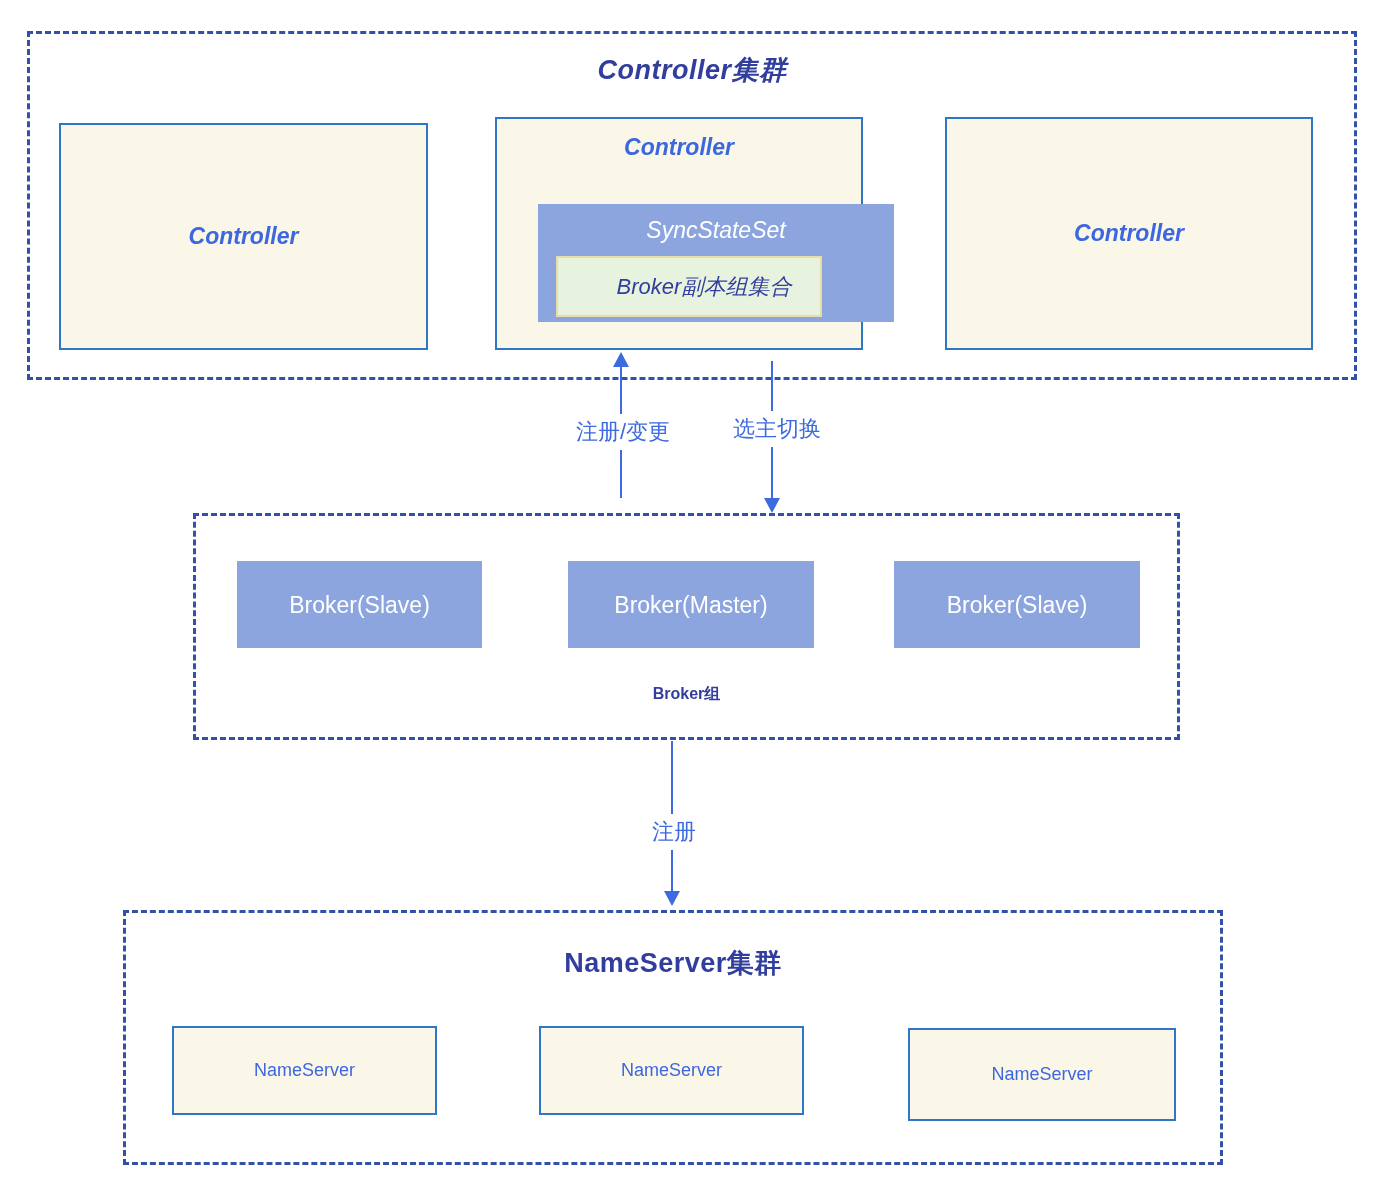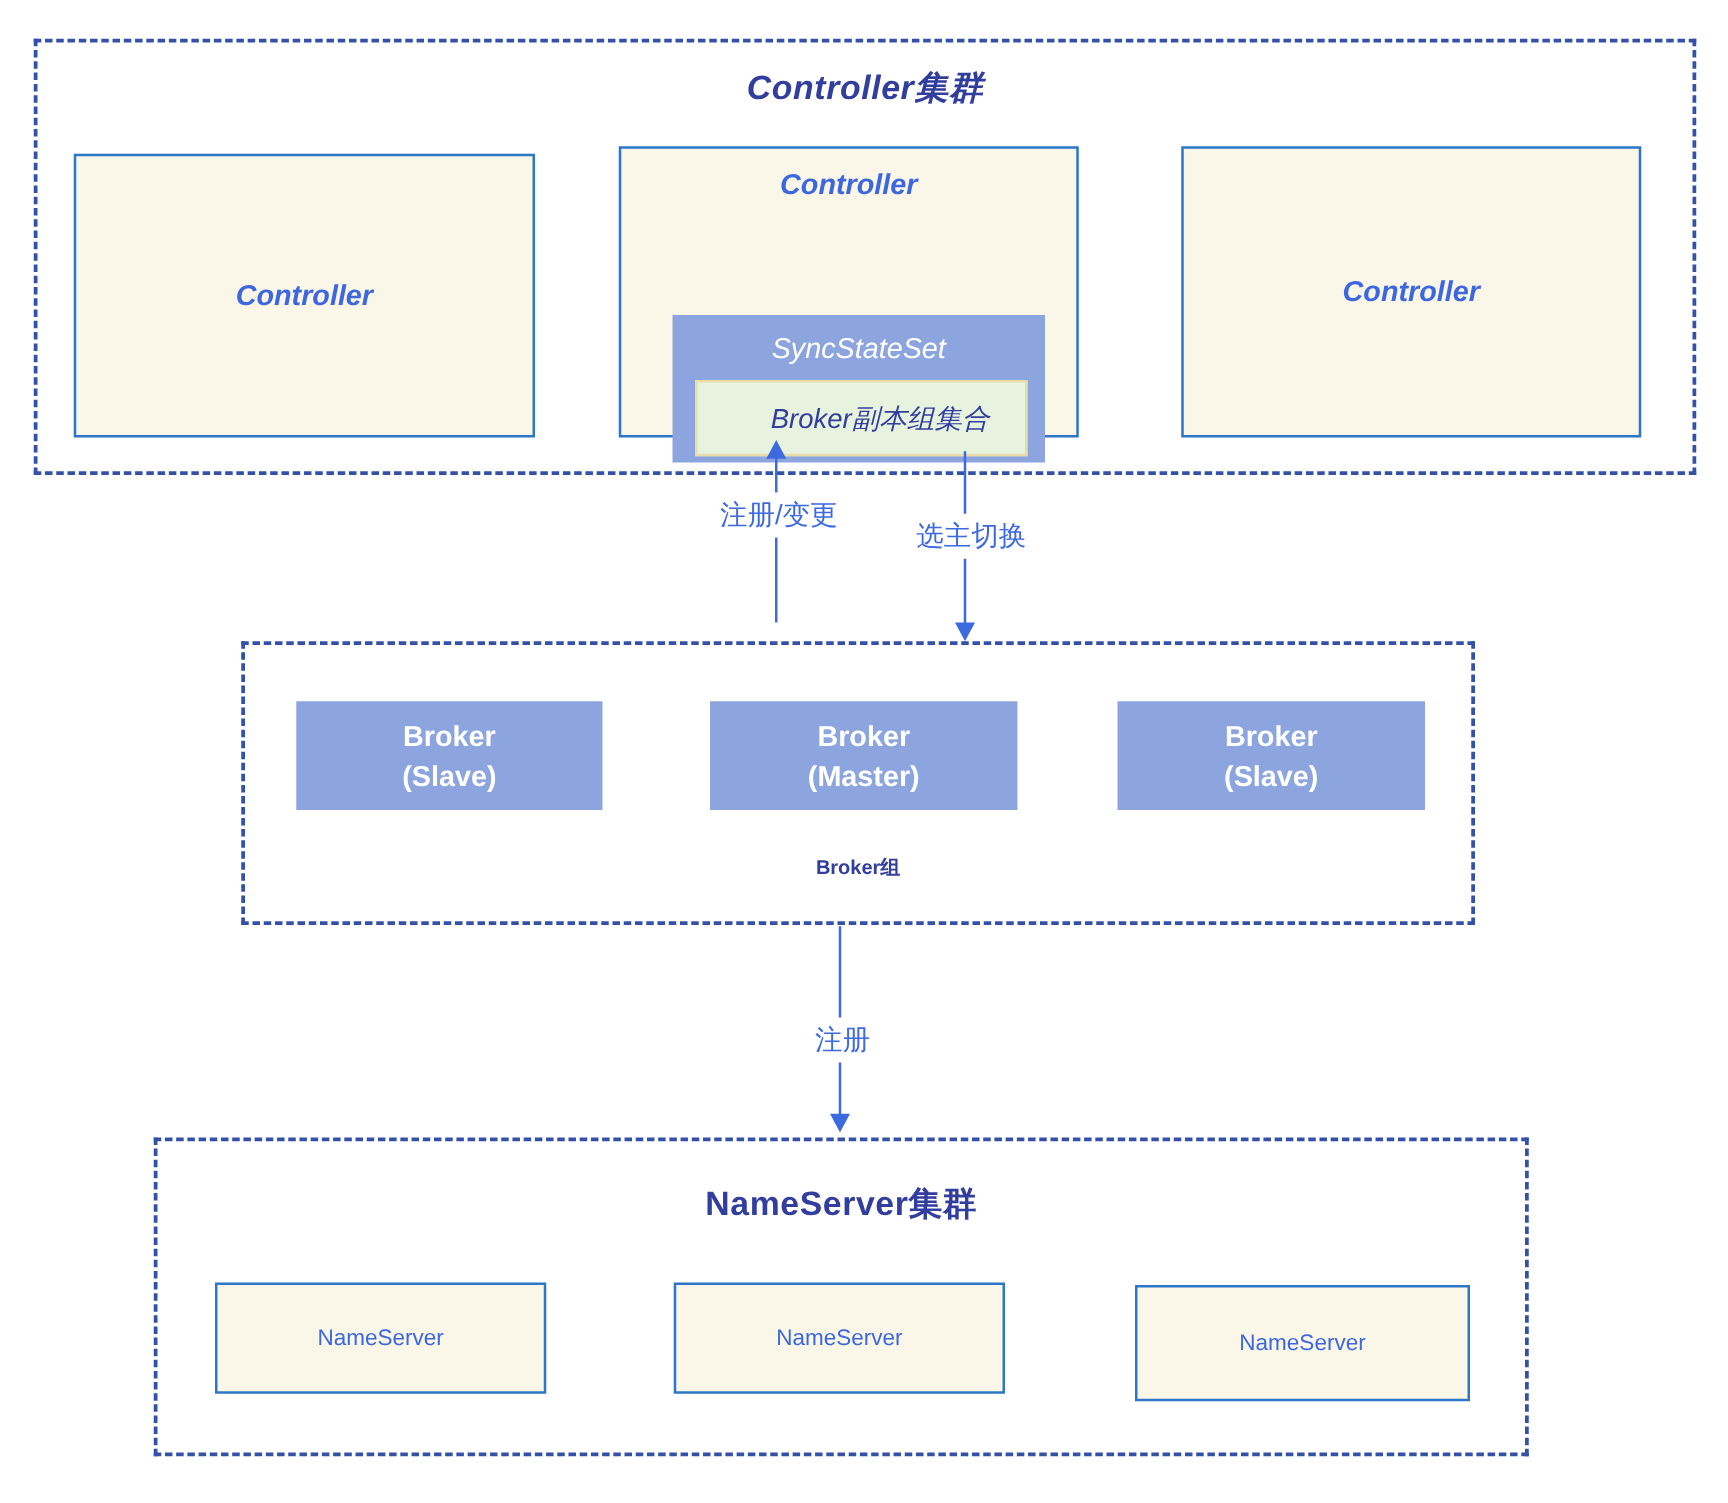--- a/index.html
+++ b/index.html
@@ -76,26 +76,26 @@
     justify-content: center;
     color: var(--navy);
     font-size: 22px;
     font-weight: 500;
   }
   .broker-box {
     position: absolute;
     background: var(--blue-fill);
     box-sizing: border-box;
     display: flex;
-    flex-direction: column;
+    flex-direction: row;
     align-items: center;
     justify-content: center;
     color: #ffffff;
     font-size: 23px;
-    font-weight: 700;
+    font-weight: 400;
     line-height: 32px;
     text-align: center;
   }
   .group-title {
     position: absolute;
     left: 0; right: 0;
     text-align: center;
     color: var(--navy);
     font-weight: 700;
     font-size: 16px;
@@ -151,37 +151,37 @@
     <div class="cluster-title" style="top:18px;">Controller集群</div>
 
     <div class="cream-box" style="left:29px; top:89px; width:369px; height:227px;">
       <span>Controller</span>
     </div>
 
     <div class="active-box" style="left:465px; top:83px; width:368px; height:233px;">
       <div class="active-title">
         <div>Controller</div>
       </div>
-      <div class="sync-box" style="left:41px; top:85px; width:298px; height:118px;margin-top:48px;">
+      <div class="sync-box" style="left:41px; top:85px; width:356px; height:118px;">
         <div class="sync-label">SyncStateSet</div>
         <div class="green-box" style="left:18px; top:52px; width:266px; height:61px;padding-left:30px;">
           <span>Broker副本组集合</span>
         </div>
       </div>
     </div>
 
     <div class="cream-box" style="left:915px; top:83px; width:368px; height:233px;">
       <span>Controller</span>
     </div>
   </div>
 
   <div>
     <div class="arrowhead-up" style="left:613px; top:352px;"></div>
     <div class="arrow-line" style="left:620px; top:365px; height:133px;"></div>
-    <div class="arrow-label" style="left:623px; top:412px;">注册/变更</div>
+    <div class="arrow-label" style="left:623px; top:432px;">注册/变更</div>
   </div>
 
   <div>
     <div class="arrow-line" style="left:771px; top:361px; height:140px;"></div>
     <div class="arrowhead-down" style="left:764px; top:498px;"></div>
     <div class="arrow-label" style="left:777px; top:429px;text-align:right;">选主切换</div>
   </div>
 
   <div class="cluster" style="left:193px; top:513px; width:987px; height:227px;">
     <div class="broker-box" style="left:41px; top:45px; width:245px; height:87px;">

